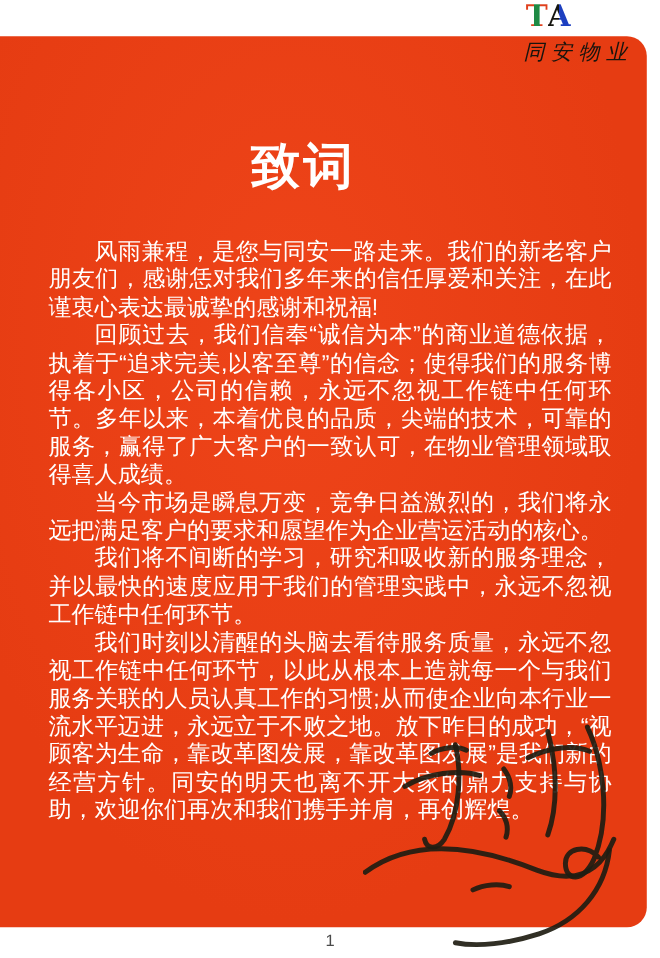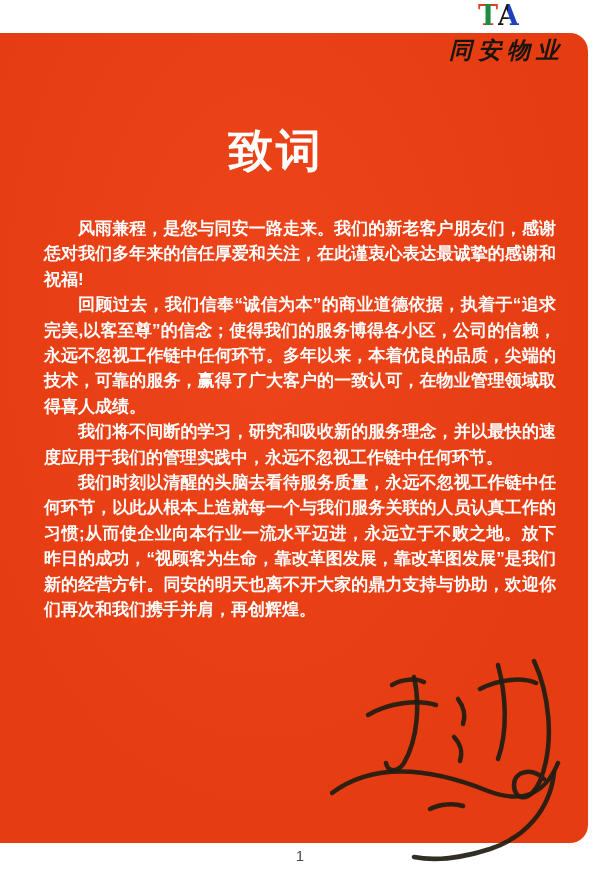--- a/index.html
+++ b/index.html
@@ -22,32 +22,32 @@
     background:linear-gradient(90deg,var(--logo-a-black) 0 45%,var(--logo-a-blue) 45% 100%);
     -webkit-background-clip:text;background-clip:text;color:transparent;
   }
   
   .red-panel{
     position:absolute;left:0;top:33px;width:588px;height:810px;
     background:radial-gradient(ellipse at 45% 35%, var(--background-red-light) 0%, var(--background-red) 70%);
     border-radius:0 18px 18px 0;
   }
   .company-name{
-    position:absolute;top:2px;right:23px;
-    font-family:"Liberation Serif",serif;font-style:italic;font-weight:bold;
-    font-size:23px;color:var(--company-name-black);letter-spacing:6px;
+    position:absolute;top:2px;right:12px;
+    font-family:"Liberation Serif",serif;font-style:italic;font-weight:normal;
+    font-size:19px;color:var(--company-name-black);letter-spacing:6px;
   }
   .title{
     position:absolute;top:88px;left:-18px;width:100%;margin:0;
     text-align:center;
     font-size:45px;font-weight:900;color:var(--text-white);letter-spacing:3px;
   }
   .body-text{
     position:absolute;top:183px;left:44px;right:32px;
-    color:var(--text-white);font-size:17px;line-height:25.4px;font-weight:bold;
+    color:var(--text-white);font-size:21px;line-height:25.4px;font-weight:normal;
     text-align:justify;
   }
   .body-text p{margin:0;text-indent:2em;}
   
   .signature{
     position:absolute;left:330px;top:618px;width:240px;height:215px;
   }
   .signature path{
     fill:none;stroke:var(--signature-ink);stroke-width:4.5;
     stroke-linecap:round;stroke-linejoin:round;opacity:.92;
@@ -70,20 +70,21 @@
 
   <div class="red-panel">
 
     <div class="company-name">同安物业</div>
 
     <h1 class="title">致词</h1>
 
     <div class="body-text">
       <p>风雨兼程，是您与同安一路走来。我们的新老客户朋友们，感谢恁对我们多年来的信任厚爱和关注，在此谨衷心表达最诚挚的感谢和祝福!</p>
       <p>回顾过去，我们信奉“诚信为本”的商业道德依据，执着于“追求完美,以客至尊”的信念；使得我们的服务博得各小区，公司的信赖，永远不忽视工作链中任何环节。多年以来，本着优良的品质，尖端的技术，可靠的服务，赢得了广大客户的一致认可，在物业管理领域取得喜人成绩。</p>
+      <p>当今市场是瞬息万变，竞争日益激烈的，我们将永远把满足客户的要求和愿望作为企业营运活动的核心。</p>
       <p>我们将不间断的学习，研究和吸收新的服务理念，并以最快的速度应用于我们的管理实践中，永远不忽视工作链中任何环节。</p>
       <p>我们时刻以清醒的头脑去看待服务质量，永远不忽视工作链中任何环节，以此从根本上造就每一个与我们服务关联的人员认真工作的习惯;从而使企业向本行业一流水平迈进，永远立于不败之地。放下昨日的成功，“视顾客为生命，靠改革图发展，靠改革图发展”是我们新的经营方针。同安的明天也离不开大家的鼎力支持与协助，欢迎你们再次和我们携手并肩，再创辉煌。</p>
     </div>
 
     <svg class="signature" viewBox="0 0 240 215" aria-hidden="true">
       <path d="M62,34 C72,28 86,27 94,31"></path>
       <path d="M38,64 C58,52 88,48 106,54"></path>
       <path d="M84,26 C90,52 88,88 74,112 C68,121 58,122 56,112"></path>
       <path d="M128,48 C134,56 136,64 133,73 M124,86 C130,92 133,101 130,110"></path>
       <path d="M150,38 C170,28 192,26 206,32"></path>

